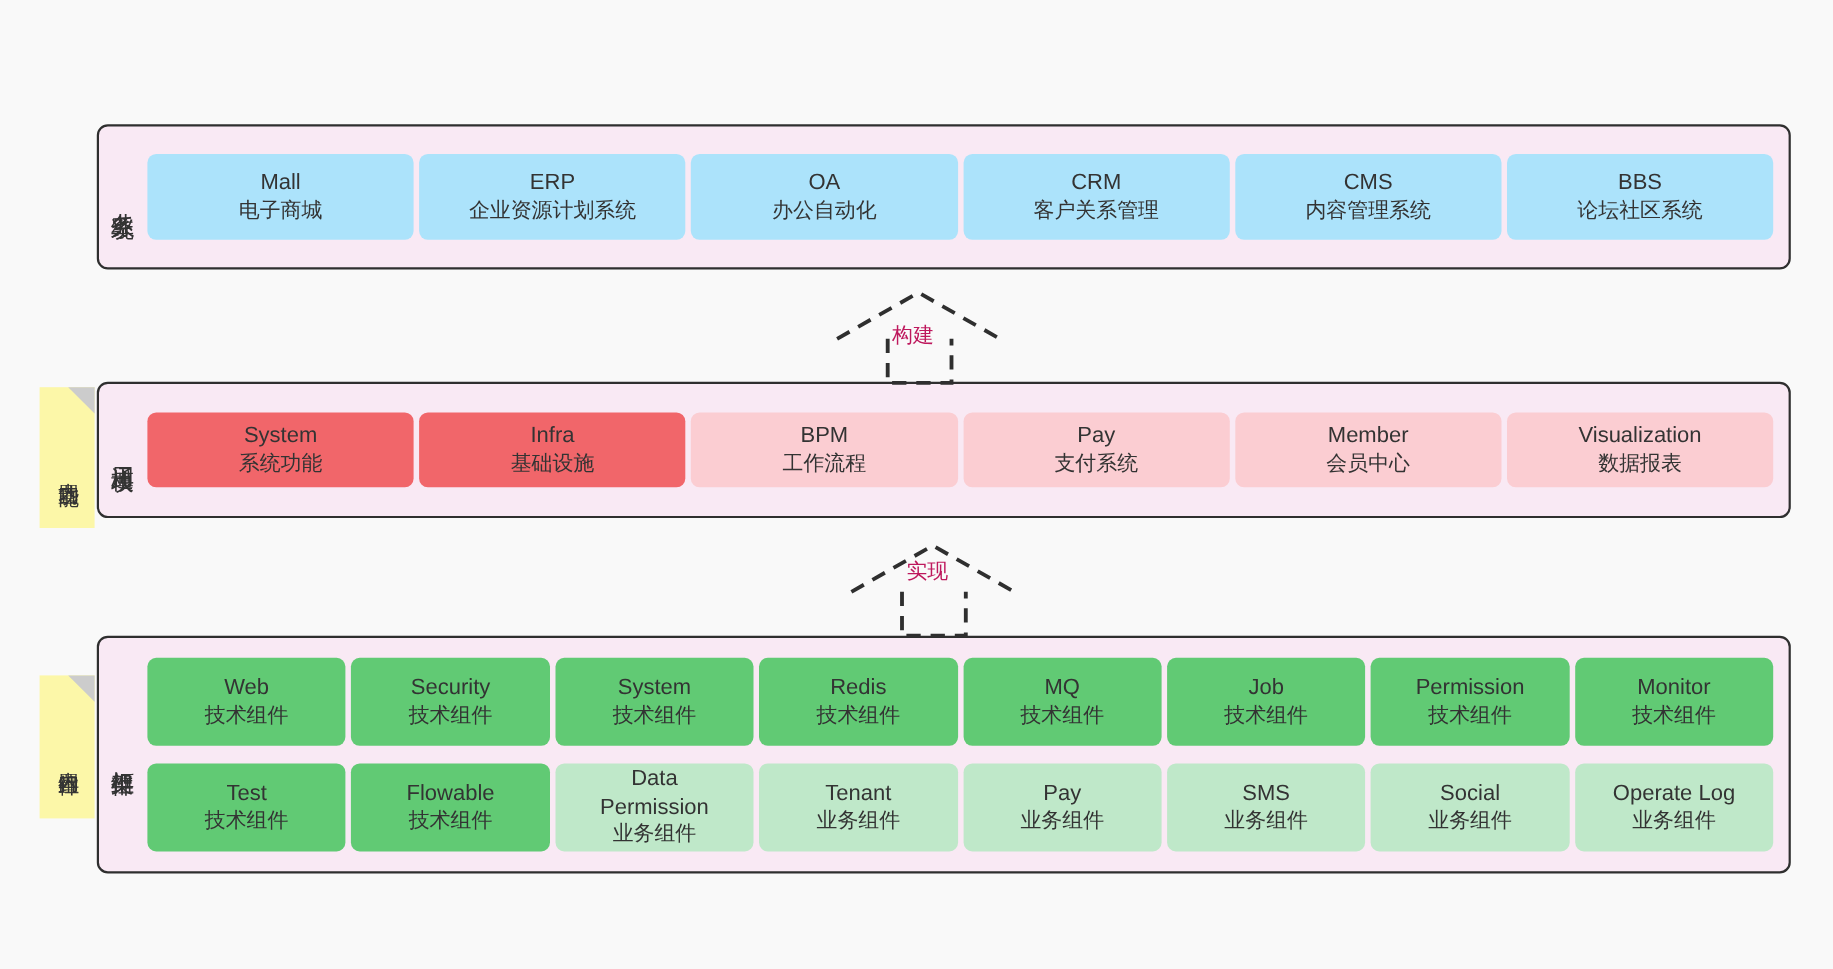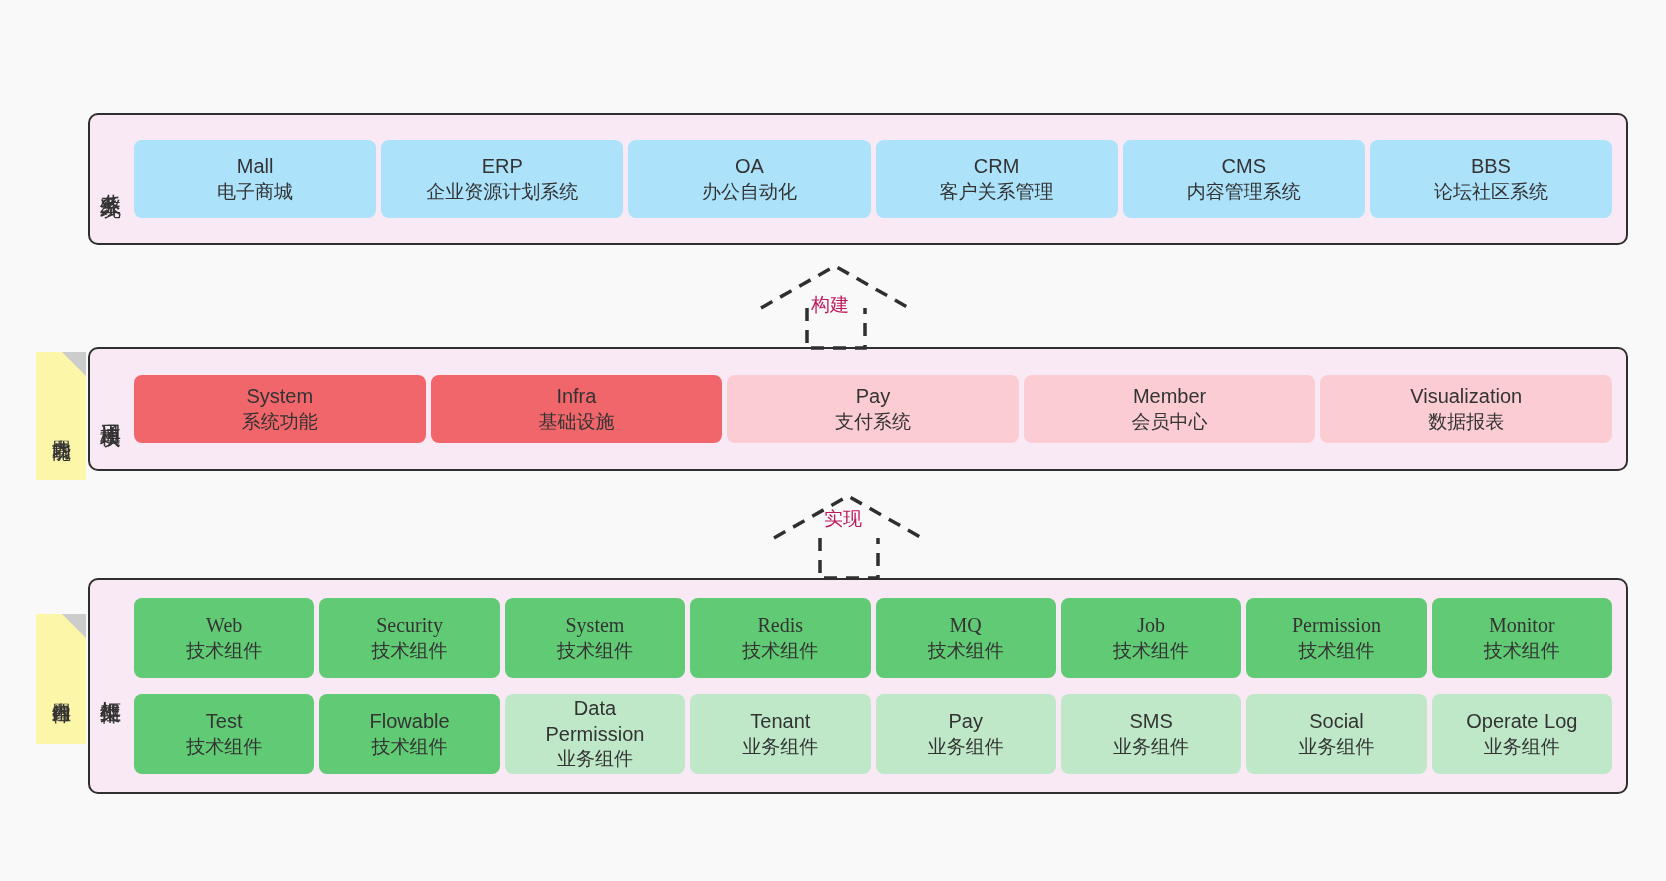--- a/index.html
+++ b/index.html
@@ -196,20 +196,24 @@
       <div class="row" style="height:68px;">
         <div class="box c-red-strong">
           <span class="en">System</span>
           <span class="cn">系统功能</span>
         </div>
         <div class="box c-red-strong">
           <span class="en">Infra</span>
           <span class="cn">基础设施</span>
         </div>
         <div class="box c-red-light">
+          <span class="en">BPM</span>
+          <span class="cn">工作流程</span>
+        </div>
+        <div class="box c-red-light">
           <span class="en">Pay</span>
           <span class="cn">支付系统</span>
         </div>
         <div class="box c-red-light">
           <span class="en">Member</span>
           <span class="cn">会员中心</span>
         </div>
         <div class="box c-red-light">
           <span class="en">Visualization</span>
           <span class="cn">数据报表</span>
@@ -226,21 +230,21 @@
 
   <div class="sticky" style="left:36px; top:614px; height:130px;">
     <span class="fold"></span>
     <span>内置组件</span>
   </div>
 
   <div class="layer" id="layer-framework-component" style="left:88px; top:578px; width:1540px; height:216px;">
     <div class="layer-title">框架组件</div>
     <div class="layer-body">
 
-      <div class="row" style="height:80px;font-family:Liberation Serif, serif;">
+      <div class="row" style="height:80px;">
         <div class="box c-green-strong">
           <span class="en">Web</span>
           <span class="cn">技术组件</span>
         </div>
         <div class="box c-green-strong">
           <span class="en">Security</span>
           <span class="cn">技术组件</span>
         </div>
         <div class="box c-green-strong">
           <span class="en">System</span>

